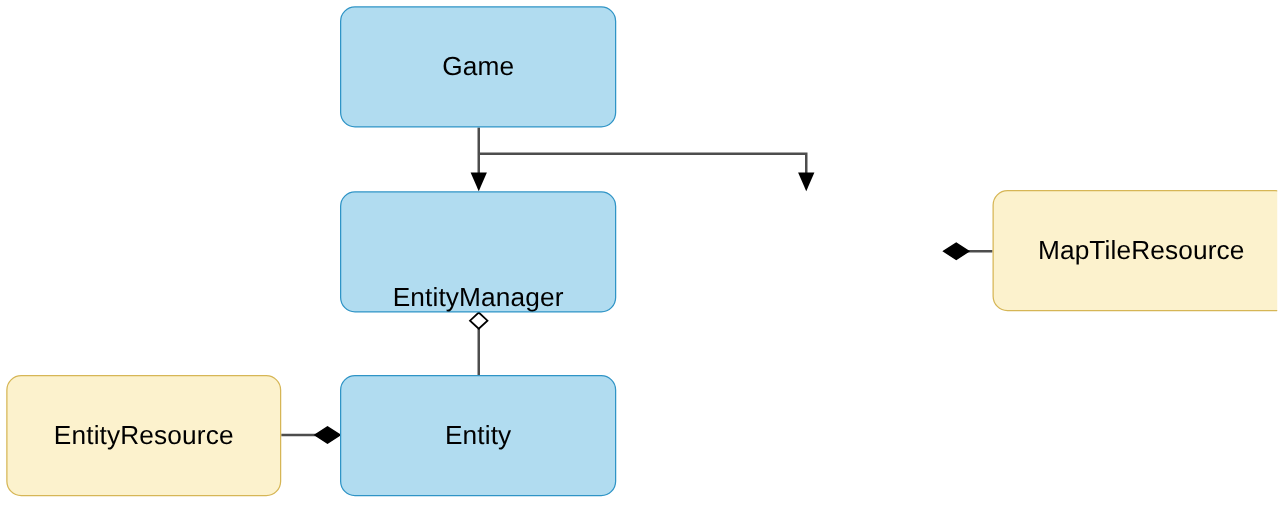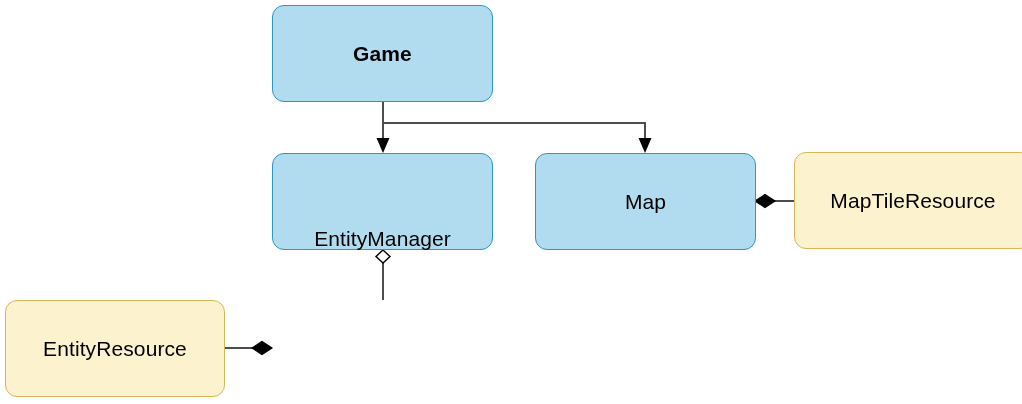--- a/index.html
+++ b/index.html
@@ -79,34 +79,34 @@
       <path d="M 765 201 L 794 201" stroke="#4d4d4d" stroke-width="2" fill="none"></path>
       <polygon points="755,201 765,194.5 775,201 765,207.5" fill="#000000" stroke="#000000" stroke-width="1.2"></polygon>
     </g>
 
     <g>
       <path d="M 225 348 L 262 348" stroke="#4d4d4d" stroke-width="2" fill="none"></path>
       <polygon points="272,348 262,341.5 252,348 262,354.5" fill="#000000" stroke="#000000" stroke-width="1.2"></polygon>
     </g>
   </svg>
 
-  <div class="node blue" style="left:272px; top:5px; width:221px; height:97px;font-weight:bold;">
+  <div class="node blue" style="left:272px; top:5px; width:221px; height:97px;">
     <span class="node-label">Game</span>
   </div>
 
   <div class="node blue" style="left:272px; top:153px; width:221px; height:97px;align-items:flex-end;">
     <span class="node-label">EntityManager</span>
   </div>
 
-  <div class="node blue" style="left:535px; top:153px; width:221px; height:97px;">
-    <span class="node-label">Map</span>
-  </div>
 
   <div class="node yellow" style="left:794px; top:152px; width:238px; height:97px;">
     <span class="node-label">MapTileResource</span>
   </div>
 
+  <div class="node blue" style="left:272px; top:300px; width:221px; height:97px;">
+    <span class="node-label">Entity</span>
+  </div>
 
   <div class="node yellow" style="left:5px; top:300px; width:220px; height:97px;align-items:center;">
     <span class="node-label">EntityResource</span>
   </div>
 
 </div>
 
 </body></html>

